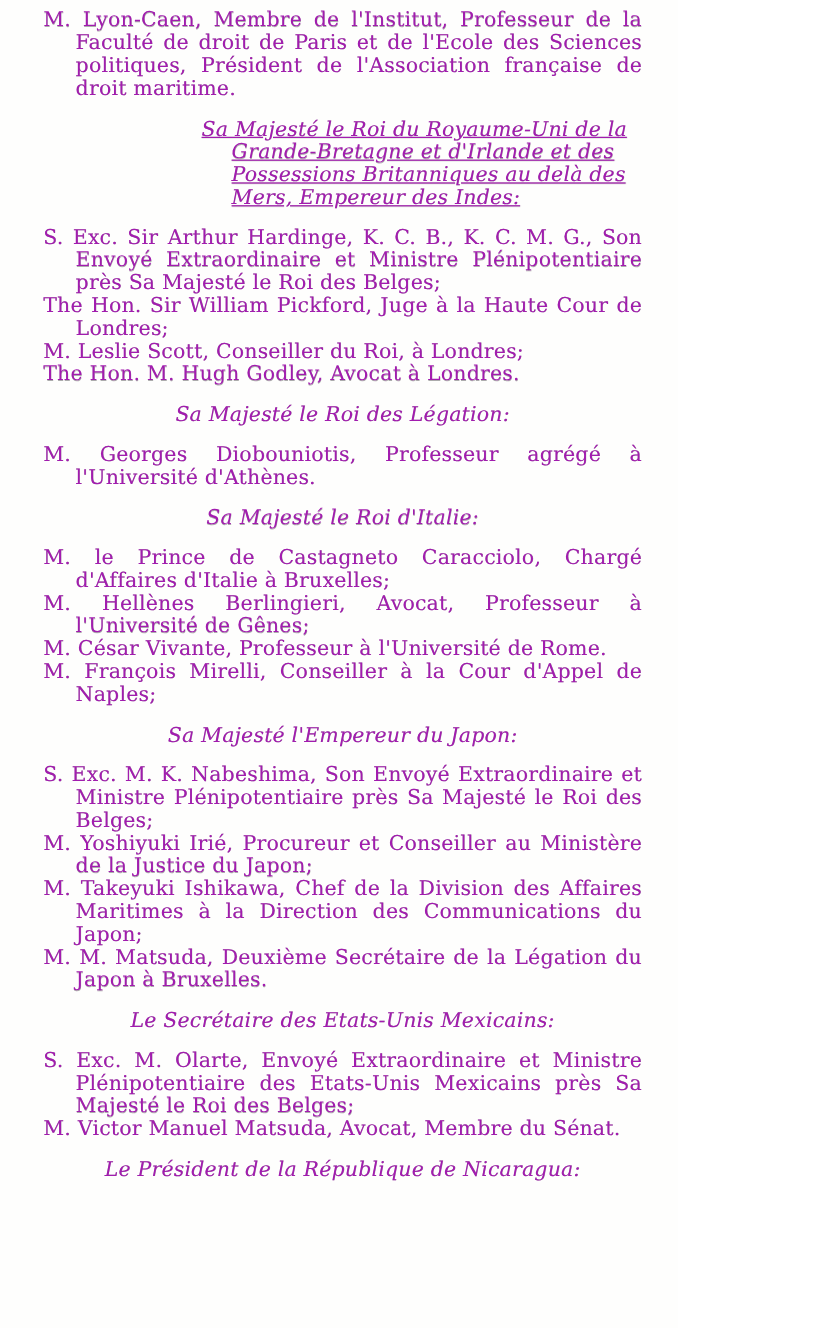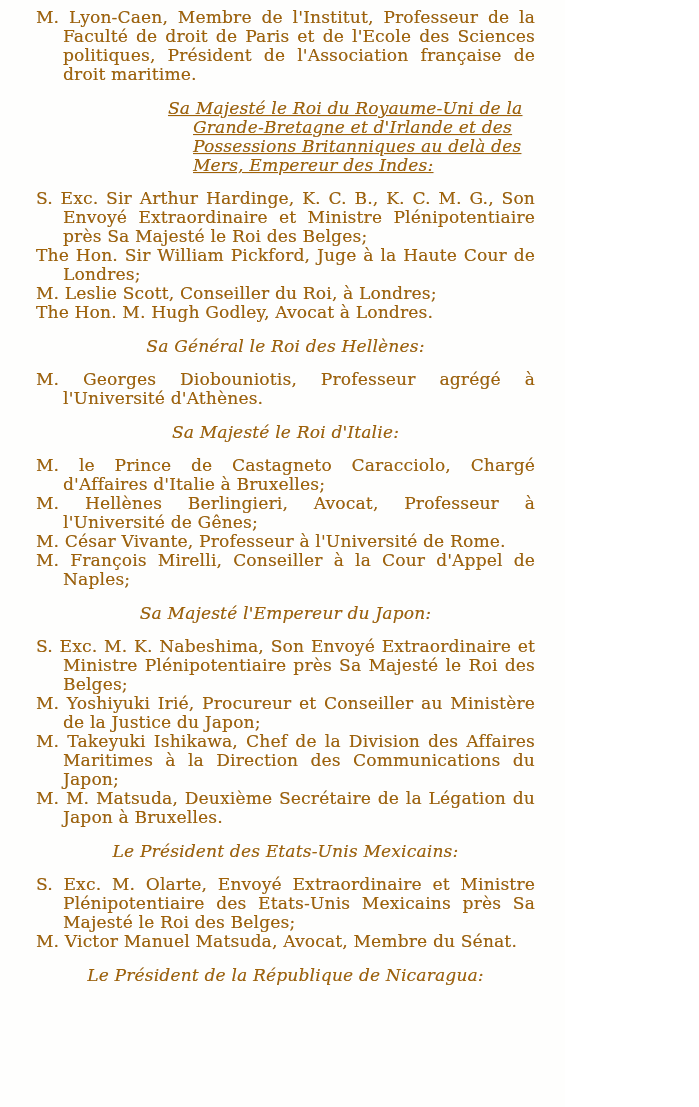--- a/index.html
+++ b/index.html
@@ -6,21 +6,21 @@
     margin: 0;
     padding: 0;
     background: #ffffff;
   }
   .page {
     position: relative;
     width: 565px;
     height: 1107px;
     box-sizing: border-box;
     background: #fefefd;
-    color: #a16207;
+    color: #a21caf;
     font-family: "DejaVu Serif", "Liberation Serif", serif;
     font-size: 17px;
     line-height: 19px;
     letter-spacing: 0.2px;
     padding: 8px 30px 8px 36px;
     overflow: hidden;
     text-shadow: 0.2px 0.2px 0.4px rgba(20,20,20,0.35);
   }
   .entry {
     margin: 0;
@@ -55,42 +55,42 @@
 
   <section>
     <p class="heading block">Sa Majesté le Roi du Royaume-Uni de la Grande-Bretagne et d'Irlande et des Possessions Britanniques au delà des Mers, Empereur des Indes:</p>
     <p class="entry">S. Exc. Sir Arthur Hardinge, K. C. B., K. C. M. G., Son Envoyé Extraordinaire et Ministre Plénipotentiaire près Sa Majesté le Roi des Belges;</p>
     <p class="entry">The Hon. Sir William Pickford, Juge à la Haute Cour de Londres;</p>
     <p class="entry">M. Leslie Scott, Conseiller du Roi, à Londres;</p>
     <p class="entry">The Hon. M. Hugh Godley, Avocat à Londres.</p>
   </section>
 
   <section>
-    <p class="heading">Sa Général le Roi des Hellènes:</p>
+    <p class="heading">Sa Majesté le Roi des Légation:</p>
     <p class="entry">M. Georges Diobouniotis, Professeur agrégé à l'Université d'Athènes.</p>
   </section>
 
   <section>
     <p class="heading">Sa Majesté le Roi d'Italie:</p>
     <p class="entry">M. le Prince de Castagneto Caracciolo, Chargé d'Affaires d'Italie à Bruxelles;</p>
     <p class="entry">M. Hellènes Berlingieri, Avocat, Professeur à l'Université de Gênes;</p>
     <p class="entry">M. César Vivante, Professeur à l'Université de Rome.</p>
     <p class="entry">M. François Mirelli, Conseiller à la Cour d'Appel de Naples;</p>
   </section>
 
   <section>
     <p class="heading">Sa Majesté l'Empereur du Japon:</p>
     <p class="entry">S. Exc. M. K. Nabeshima, Son Envoyé Extraordinaire et Ministre Plénipotentiaire près Sa Majesté le Roi des Belges;</p>
     <p class="entry">M. Yoshiyuki Irié, Procureur et Conseiller au Ministère de la Justice du Japon;</p>
     <p class="entry">M. Takeyuki Ishikawa, Chef de la Division des Affaires Maritimes à la Direction des Communications du Japon;</p>
     <p class="entry">M. M. Matsuda, Deuxième Secrétaire de la Légation du Japon à Bruxelles.</p>
   </section>
 
   <section>
-    <p class="heading">Le Président des Etats-Unis Mexicains:</p>
+    <p class="heading">Le Secrétaire des Etats-Unis Mexicains:</p>
     <p class="entry">S. Exc. M. Olarte, Envoyé Extraordinaire et Ministre Plénipotentiaire des Etats-Unis Mexicains près Sa Majesté le Roi des Belges;</p>
     <p class="entry">M. Victor Manuel Matsuda, Avocat, Membre du Sénat.</p>
   </section>
 
   <section>
     <p class="heading">Le Président de la République de Nicaragua:</p>
   </section>
 
 </div>
 

